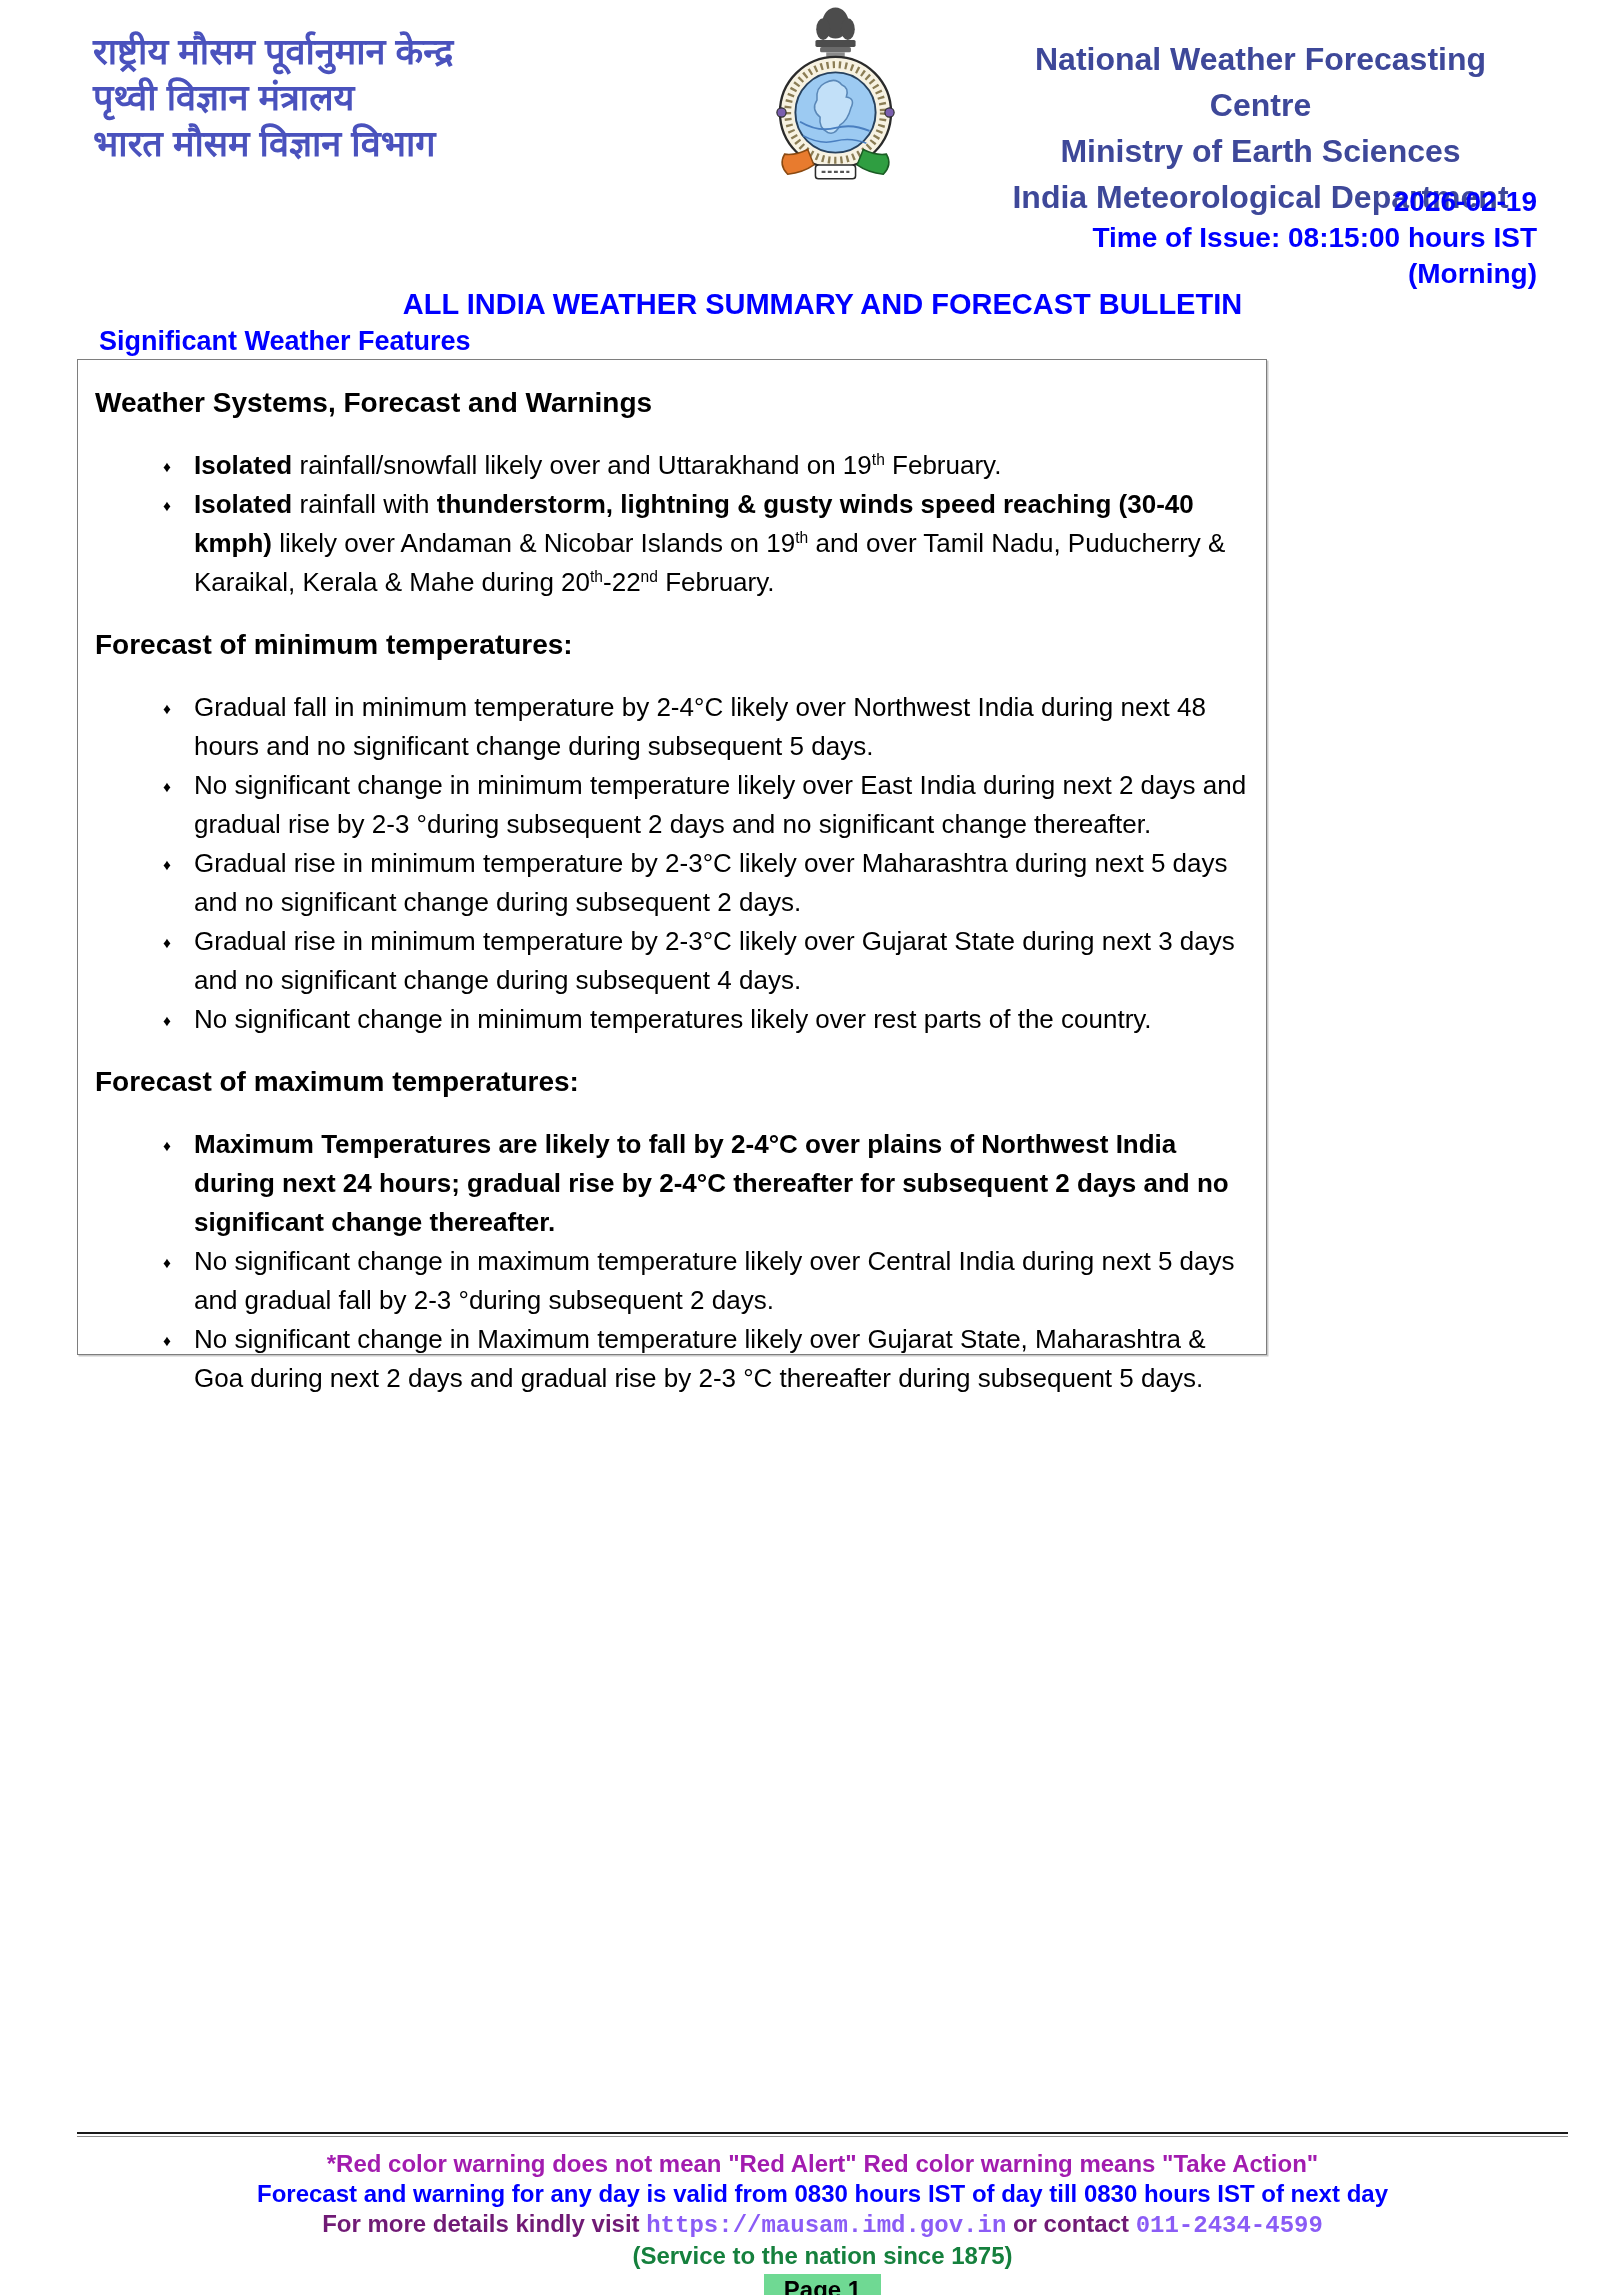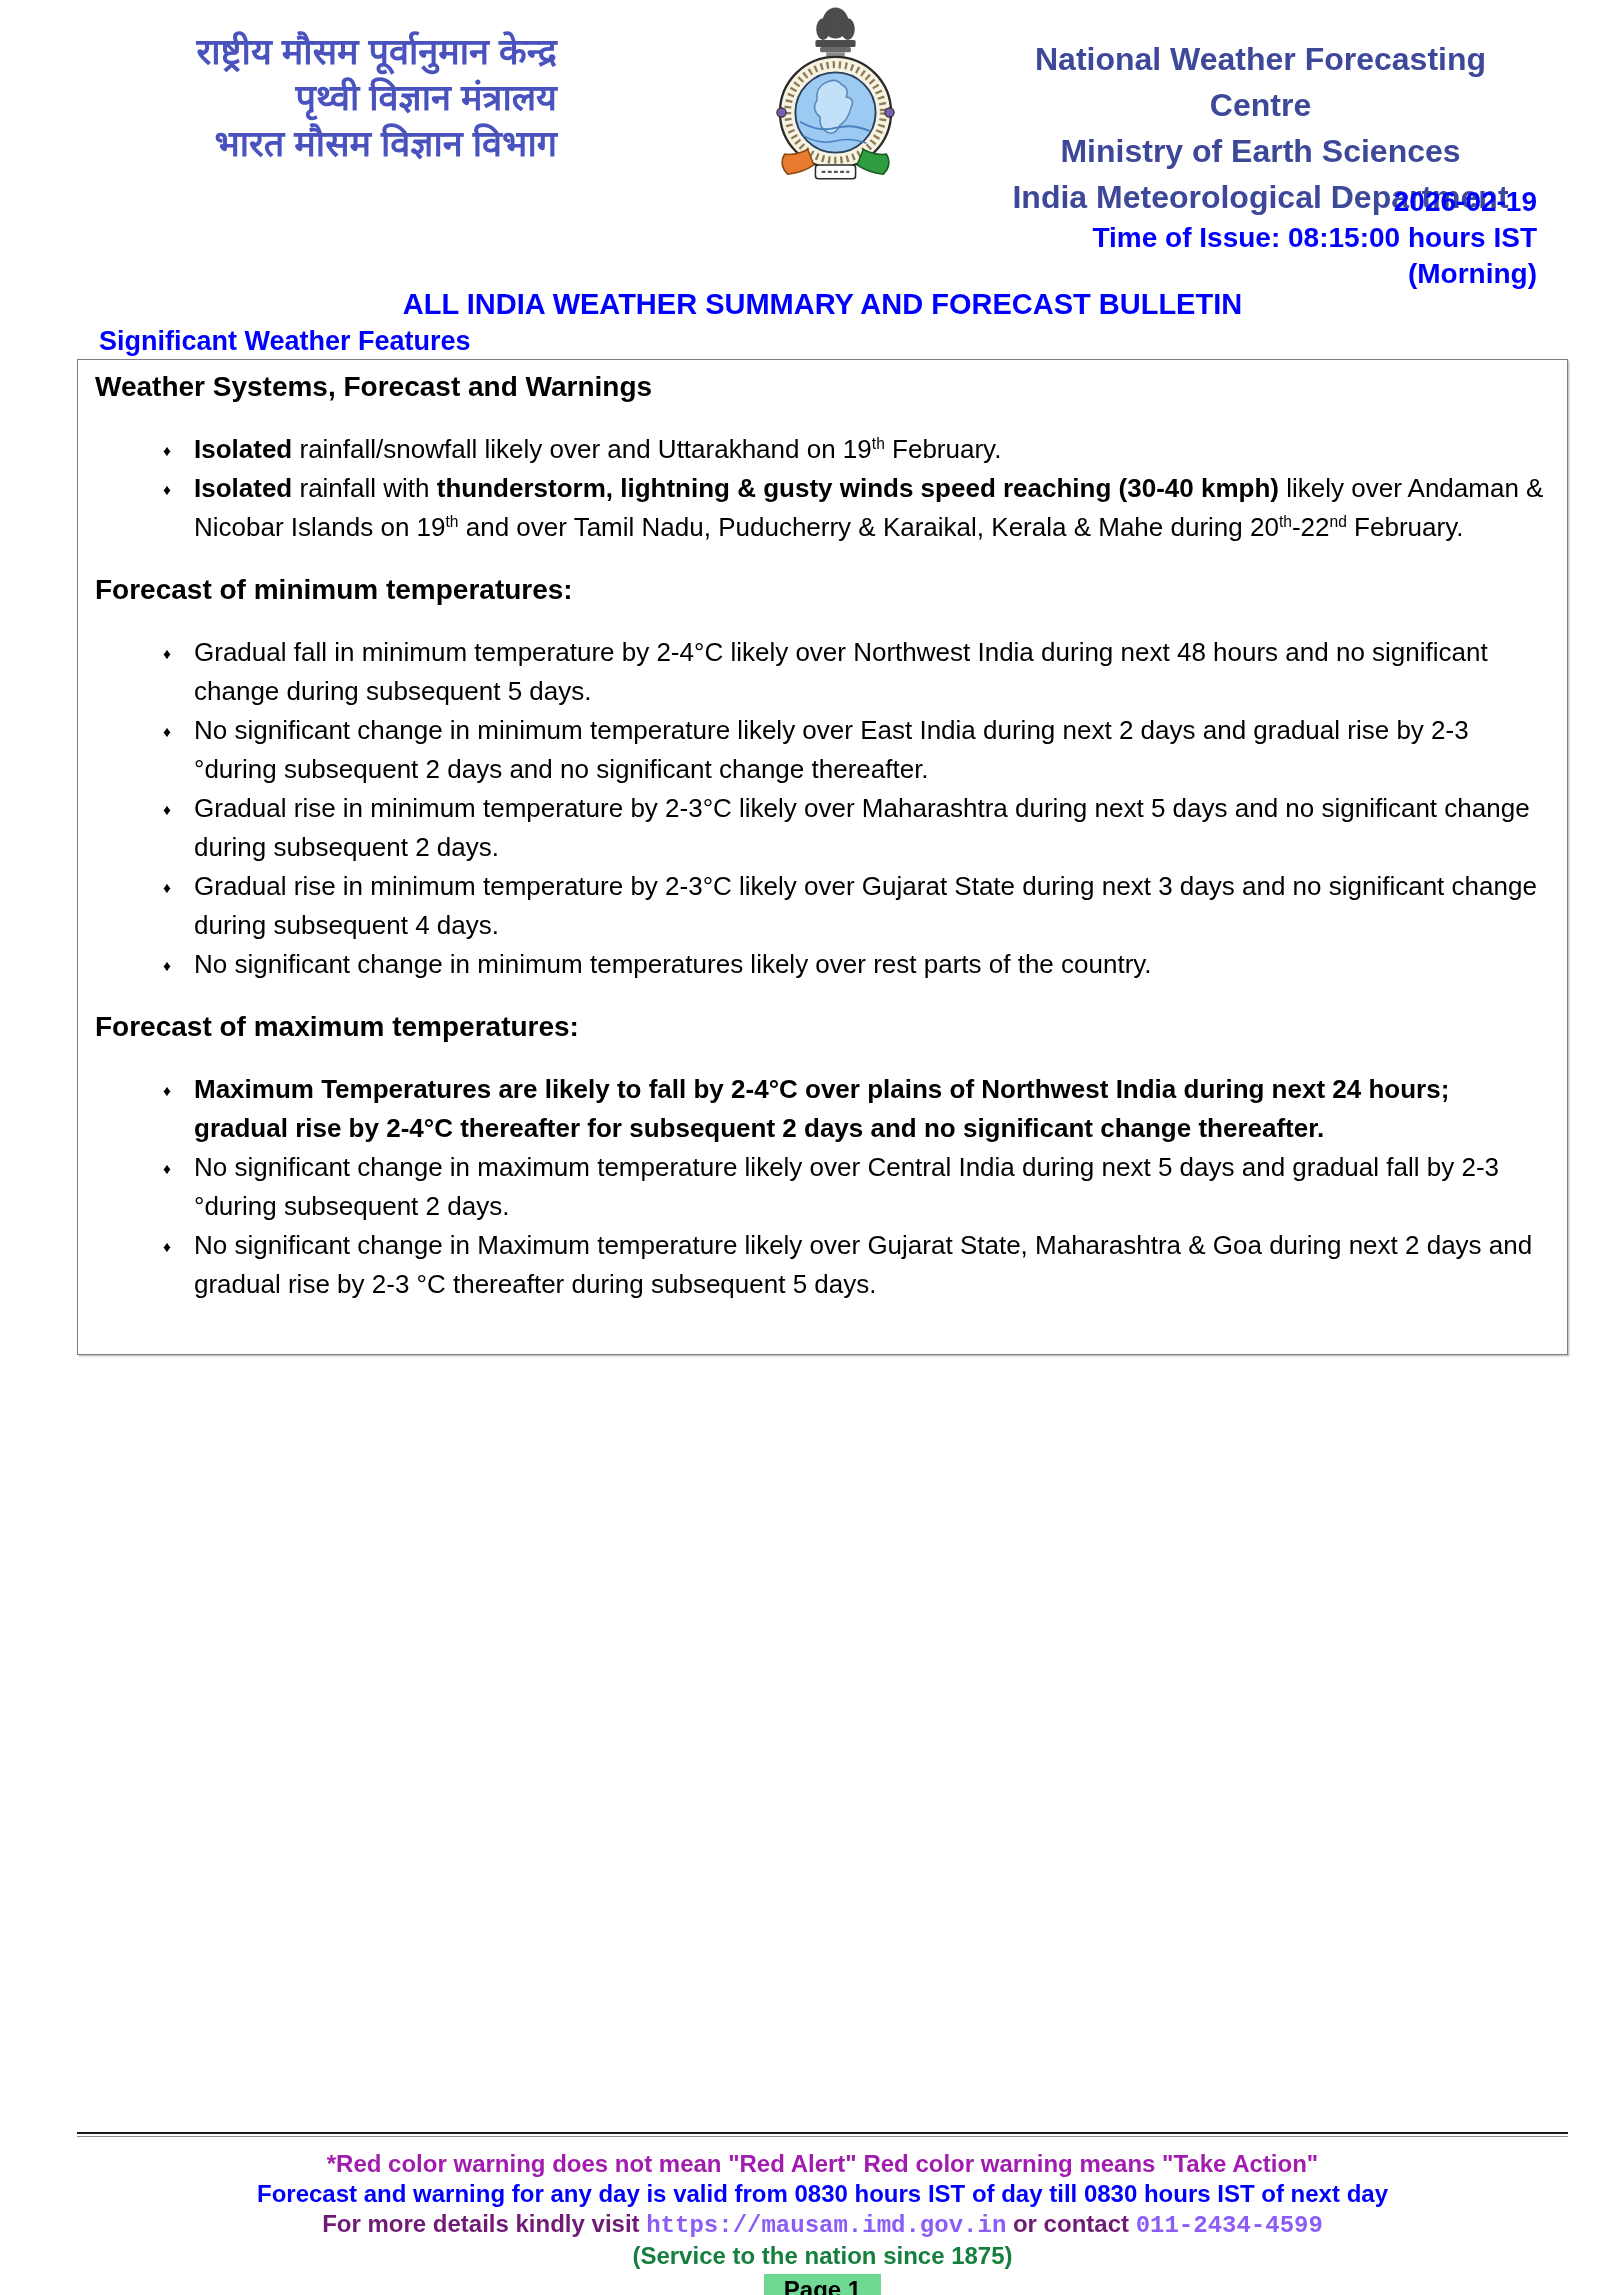--- a/index.html
+++ b/index.html
@@ -6,21 +6,21 @@
   .page{
     position:relative;
     width:1624px;height:2295px;
     background:#ffffff;
     font-family:"Liberation Sans", sans-serif;
     overflow:hidden;
   }
   
   .hdr-hindi{
     position:absolute;left:93px;top:29px;width:464px;
-    text-align:right;font-weight:bold;font-size:36px;line-height:46px;
+    text-align:left;font-weight:bold;font-size:36px;line-height:46px;
     color:#4a52bd;
   }
   .hdr-logo{position:absolute;left:769px;top:6.2px;width:133px;height:179px;}
   .hdr-en{
     position:absolute;left:982px;top:36px;width:557px;
     text-align:center;font-weight:bold;font-size:32px;line-height:46px;
     color:#3e4899;
   }
   
   .issue{
@@ -32,23 +32,23 @@
   .title{
     position:absolute;left:77px;top:288px;width:1491px;
     text-align:center;font-weight:bold;font-size:29px;color:#0000ff;
   }
   .swf{
     position:absolute;left:99px;top:326px;
     font-weight:bold;font-size:27px;color:#0000ff;
   }
   
   .wbox{
-    position:absolute;left:77px;top:359px;width:1491px;height:996px;
+    position:absolute;left:77px;top:359px;width:1190px;height:996px;
     border:1.5px solid #7e7e7e;box-sizing:border-box;
-    padding:4px 17px;background:#ffffff;
+    padding:20px 17px;background:#ffffff;
     box-shadow:1.5px 1.5px 0 #c9c9c9;
     color:#000000;font-size:26px;
   }
   .box-heading{margin:6.2px 0 0 0;font-size:28px;font-weight:bold;line-height:34px;}
   .box-heading.gap{margin-top:26px;}
   ul.blist{list-style:none;margin:26px 0 0 0;padding:0 0 0 68px;}
   ul.blist li{
     position:relative;padding-left:31px;line-height:39px;font-size:26px;
   }
   ul.blist li::before{

